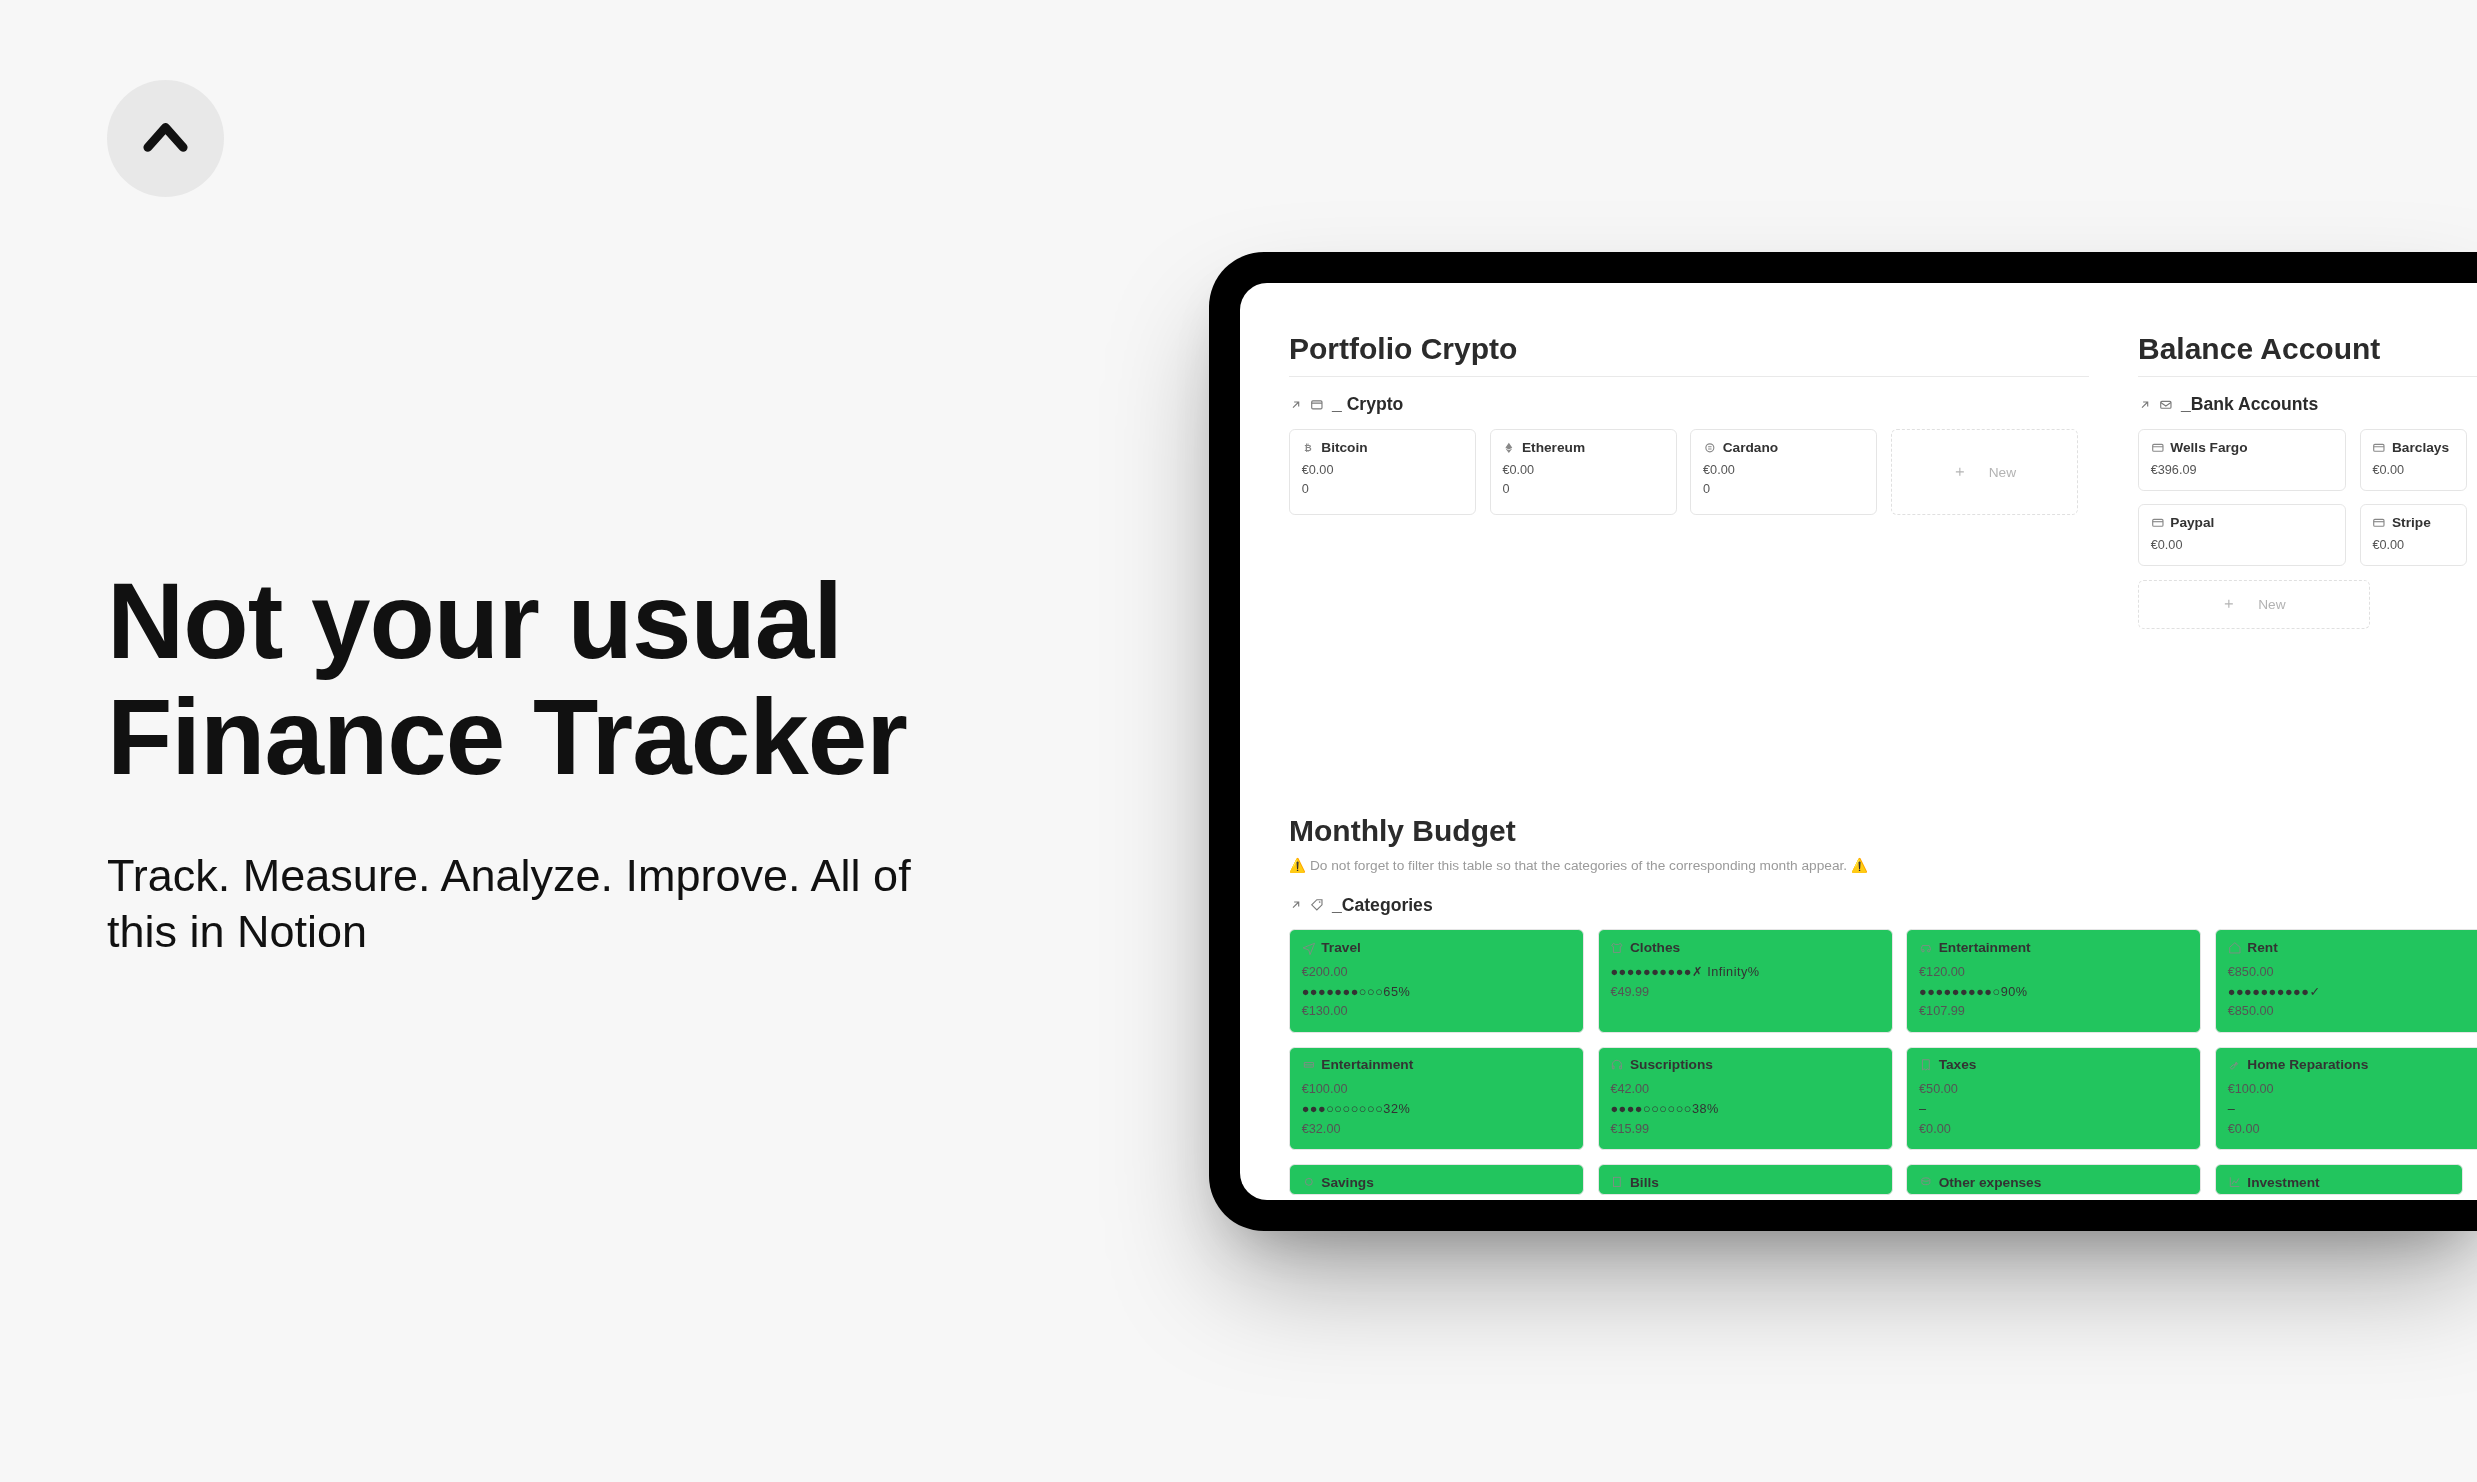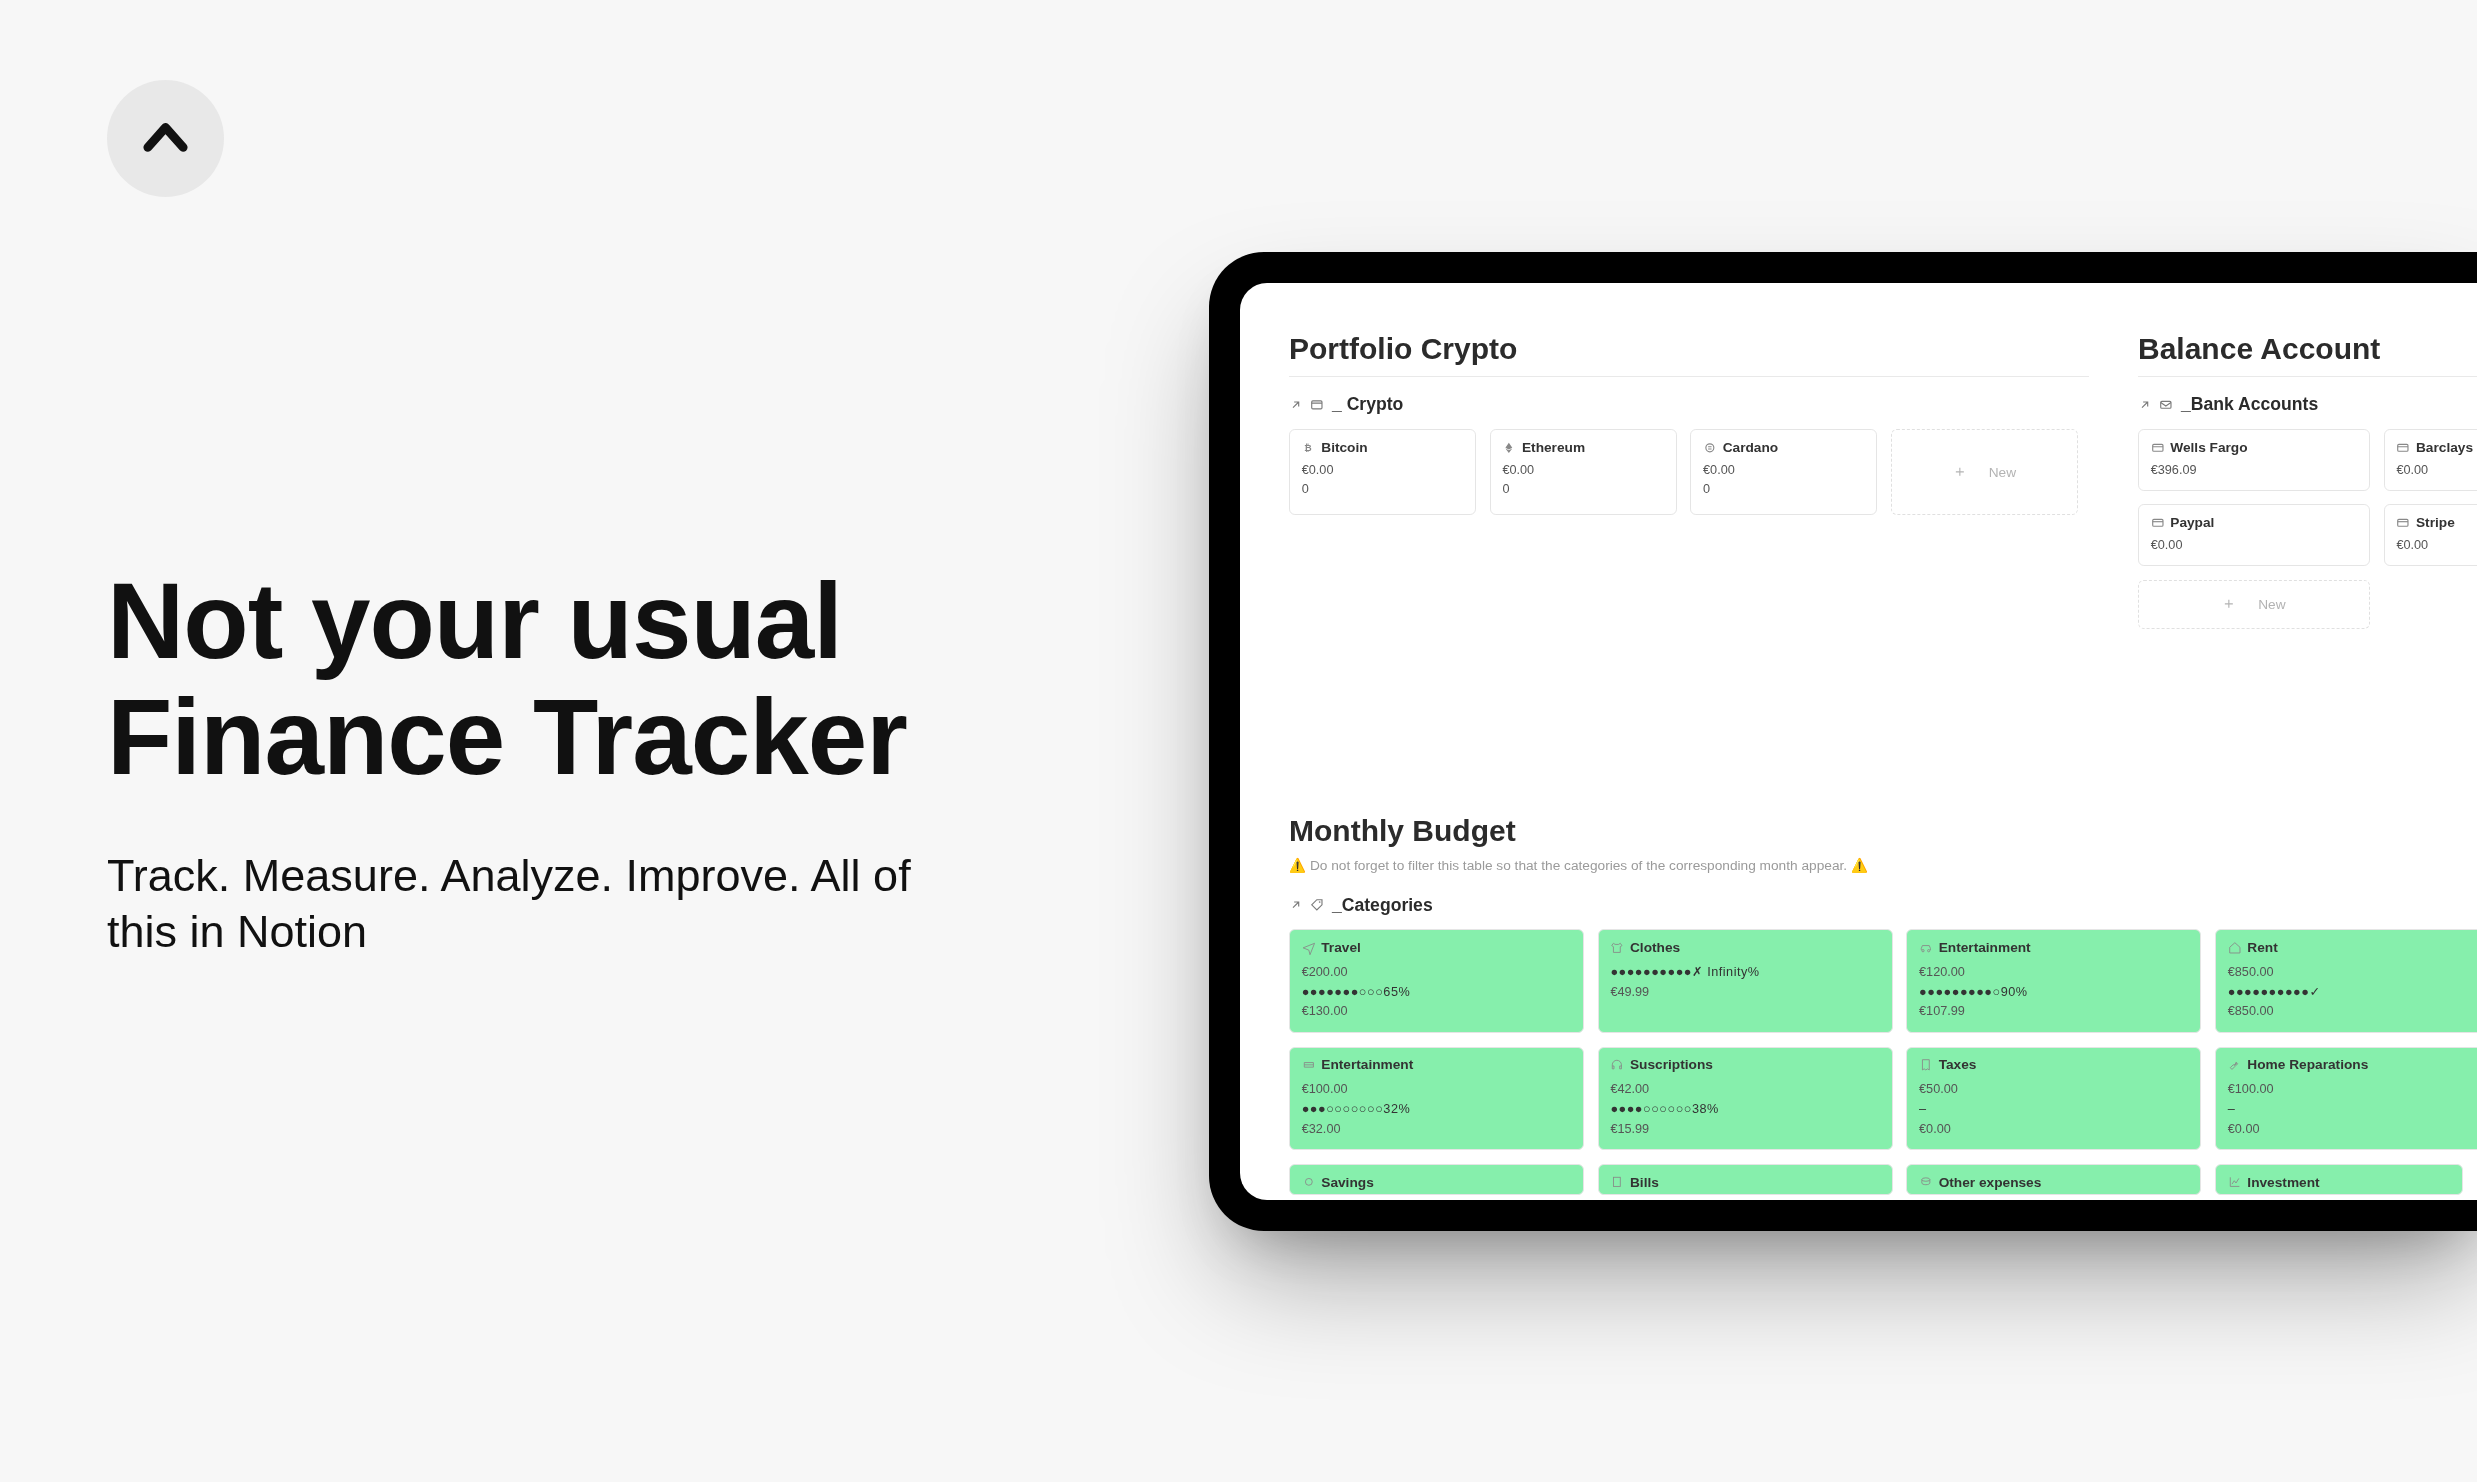--- a/index.html
+++ b/index.html
@@ -97,34 +97,34 @@
   .add-card {
     border: 1px dashed #e0e0e0;
     border-radius: 5.9px;
     background: #fff;
     width: 187px; min-height: 86px;
     display: flex; align-items: center; justify-content: center;
     color: #b3b3b3; font-size: 13.7px; gap: 22px;
   }
   .add-card.short { min-height: 49px; }
 
-  .bank-card { width: 232px; min-height: 59px; }
+  .bank-card { width: 208px; min-height: 59px; }
   .bank-card .c-line { font-size: 12.7px; }
 
   
   .monthly-wrap { margin-top: 185px; }
   .hint {
     font-size: 13.7px; color: #9a9a9a; margin: 5.9px 0 13.7px 0;
     display: flex; align-items: center; gap: 3.9px;
   }
   .hint .warn { filter: saturate(1.2); }
 
   .cat-grid { display: flex; flex-wrap: wrap; gap: 13.7px; }
   .cat-card {
-    border: 1px solid #e5e5e5; border-radius: 5.9px; background: #86efac;
+    border: 1px solid #e5e5e5; border-radius: 5.9px; background: #22c55e;
     padding: 9.8px 11.7px; width: 295px;
   }
   .cat-card .c-head { display: flex; align-items: center; gap: 5.9px; font-size: 13.7px; font-weight: 600; color: #333; margin-bottom: 7.8px; }
   .cat-card .c-head .ic { color: #888; display: inline-flex; }
   .cat-card .c-line { font-size: 12.7px; color: #555; line-height: 1.55; }
   .cat-card .progress { font-size: 12.7px; color: #333; letter-spacing: 0.5px; }
 
   .cat-card.peek { height: 31px; overflow: hidden; }
 
   

